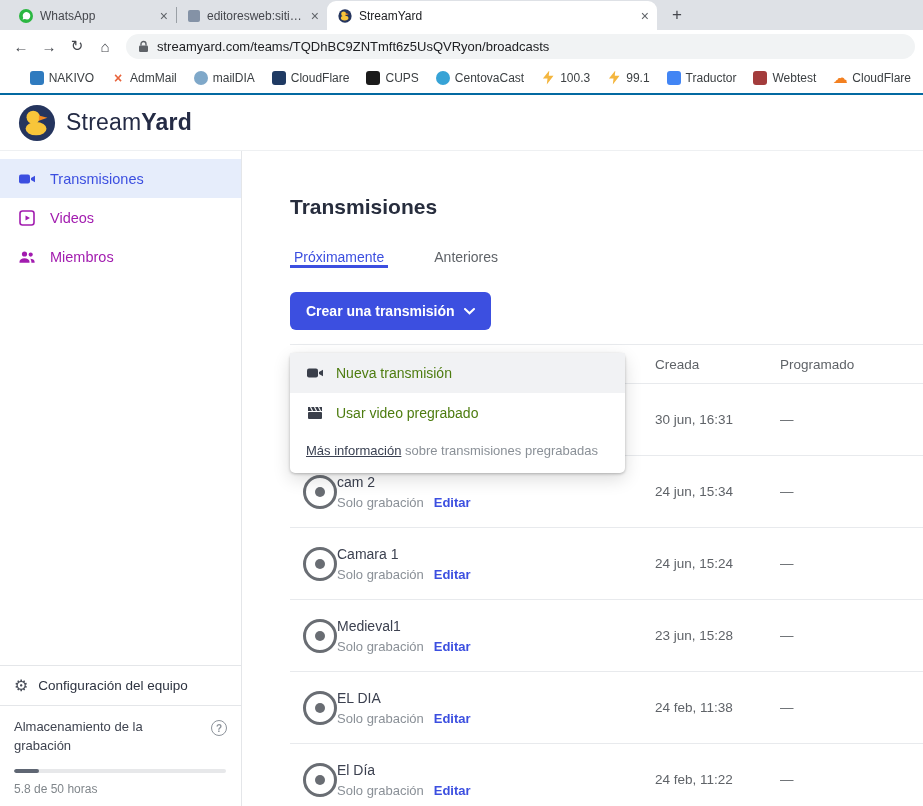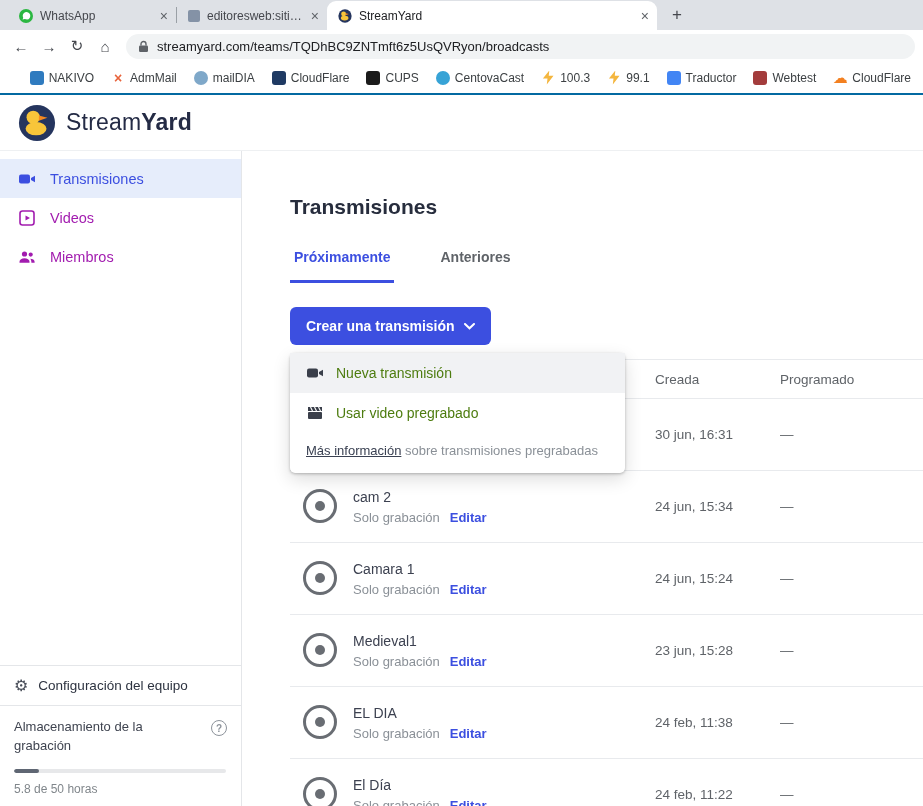--- a/index.html
+++ b/index.html
@@ -69,34 +69,34 @@
                font-weight:bold; margin-top:2px; }
   .progress { margin-top:13px; height:4px; background:#e7e8ea; border-radius:2px; width:212px; overflow:hidden; }
   .progress-fill { height:100%; background:#5f6673; border-radius:2px; width:12%; }
   .storage-usage { margin-top:9px; font-size:12px; color:#80868b; }
   .storage-add { margin-top:7px; font-size:13px; color:var(--accent,#3c4fe0); font-weight:500; cursor:pointer; }
 
   
   .main { flex:1; position:relative; padding-left:48px; overflow:hidden; background:#fff; }
   .page-title { margin-top:44px; font-size:21px; font-weight:700; color:#272d3d; }
   .mtabs { margin-top:30px; display:flex; gap:42px; }
-  .mtab { font-size:14px; font-weight:700; color:#5f6368; padding:0 4px 15px; cursor:pointer; }
+  .mtab { font-size:14px; font-weight:400; color:#5f6368; padding:0 4px 0; cursor:pointer; }
   .mtab.active { color:var(--accent,#3c4fe0); border-bottom:3px solid var(--accent,#3c4fe0); }
   .create-btn { margin-top:24px; height:38px; background:var(--accent,#3c4fe0); color:#fff; border:none;
                 border-radius:6px; font-size:14px; font-weight:600; padding:0 16px;
                 display:inline-flex; align-items:center; gap:9px; cursor:pointer;
                 font-family:"Liberation Sans", sans-serif; }
   .table { margin-top:14px; }
   .thead { display:flex; align-items:center; height:40px; border-top:1px solid #e8eaed;
            border-bottom:1px solid #e8eaed; font-size:13.5px; color:#5f6368; }
   .cell-main { width:365px; flex:none; }
   .cell-created { width:125px; flex:none; }
   .cell-sched { flex:1; }
   .trow { display:flex; align-items:center; height:72px; border-bottom:1px solid #e8eaed; }
-  .row-main { width:365px; flex:none; display:flex; gap:16px; padding-left:13px; }
+  .row-main { width:365px; flex:none; display:flex; align-items:center; padding-left:13px; }
   .rec-icon { width:34px; height:34px; border:3px solid #696d73; border-radius:50%;
               position:relative; flex:none; }
   .rec-icon::after { content:""; position:absolute; inset:0; margin:auto; width:10px; height:10px;
                      border-radius:50%; background:#696d73; }
   .row-title { font-size:14px; color:#3c4150; margin-bottom:5px; }
   .row-sub { font-size:13px; color:#8a9097; display:flex; gap:10px; }
   .edit-link { color:var(--accent,#3c4fe0); font-weight:600; cursor:pointer; }
   .created { width:125px; flex:none; font-size:13.5px; color:#5f6368; }
   .sched { flex:1; font-size:13.5px; color:#5f6368; }
 

